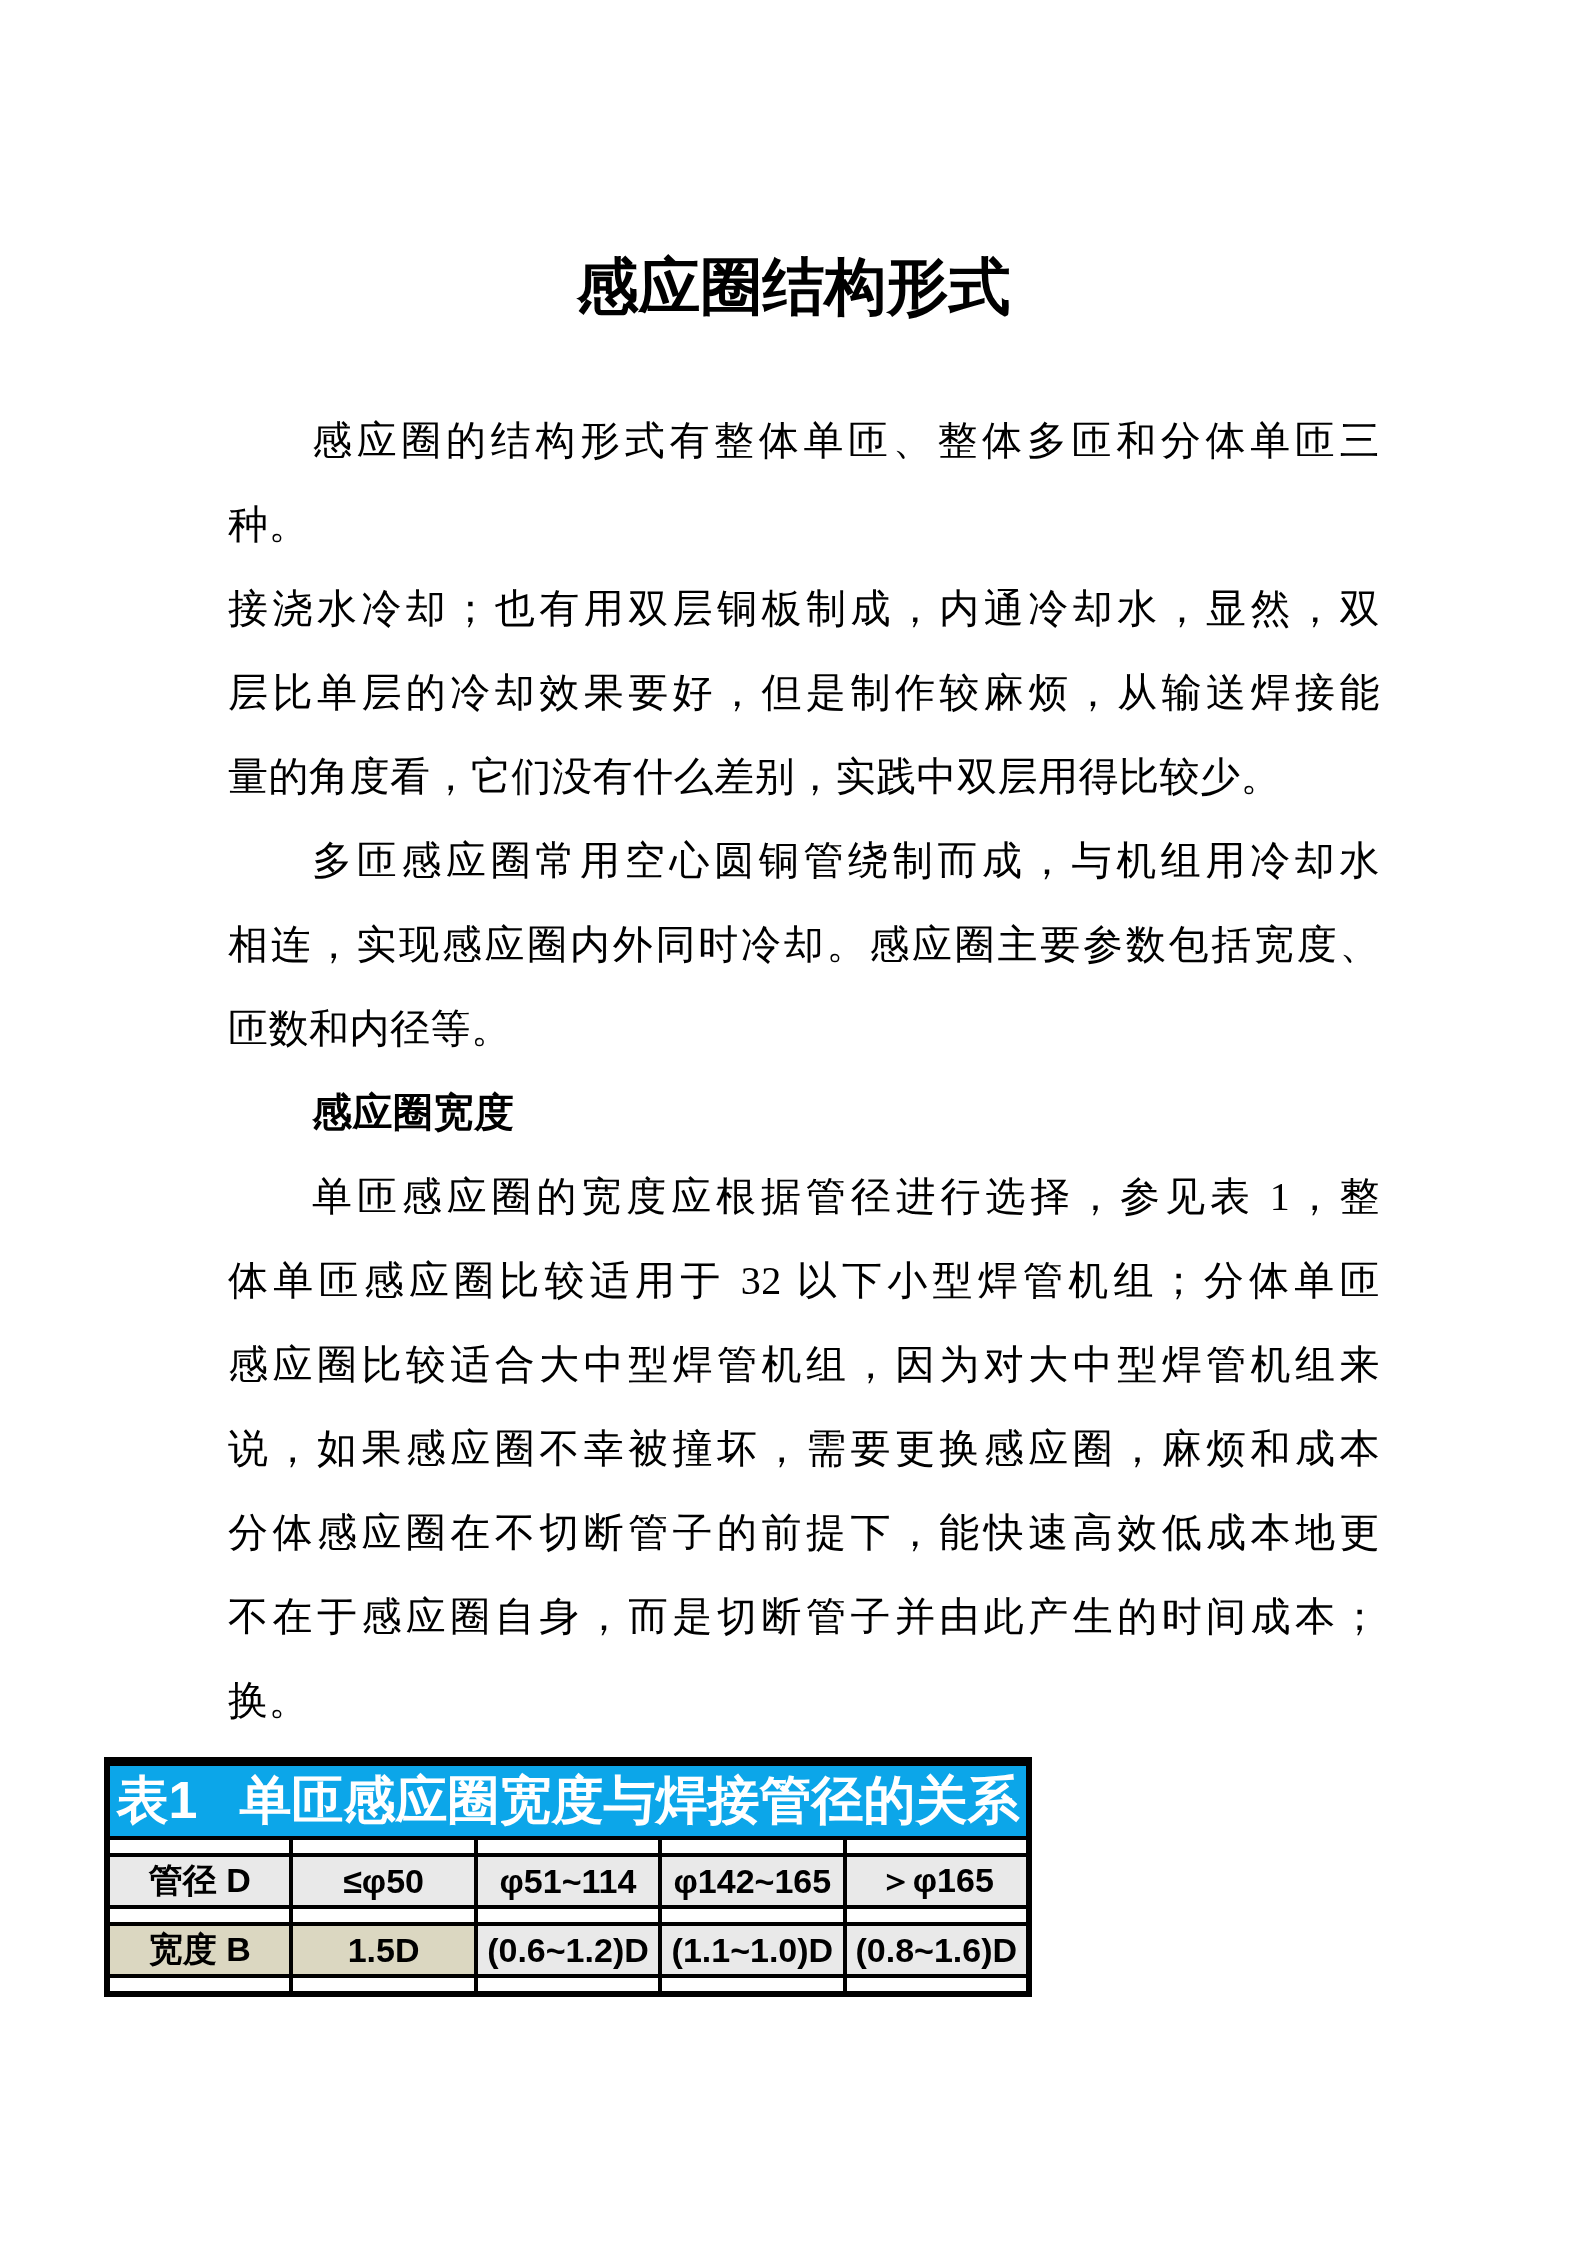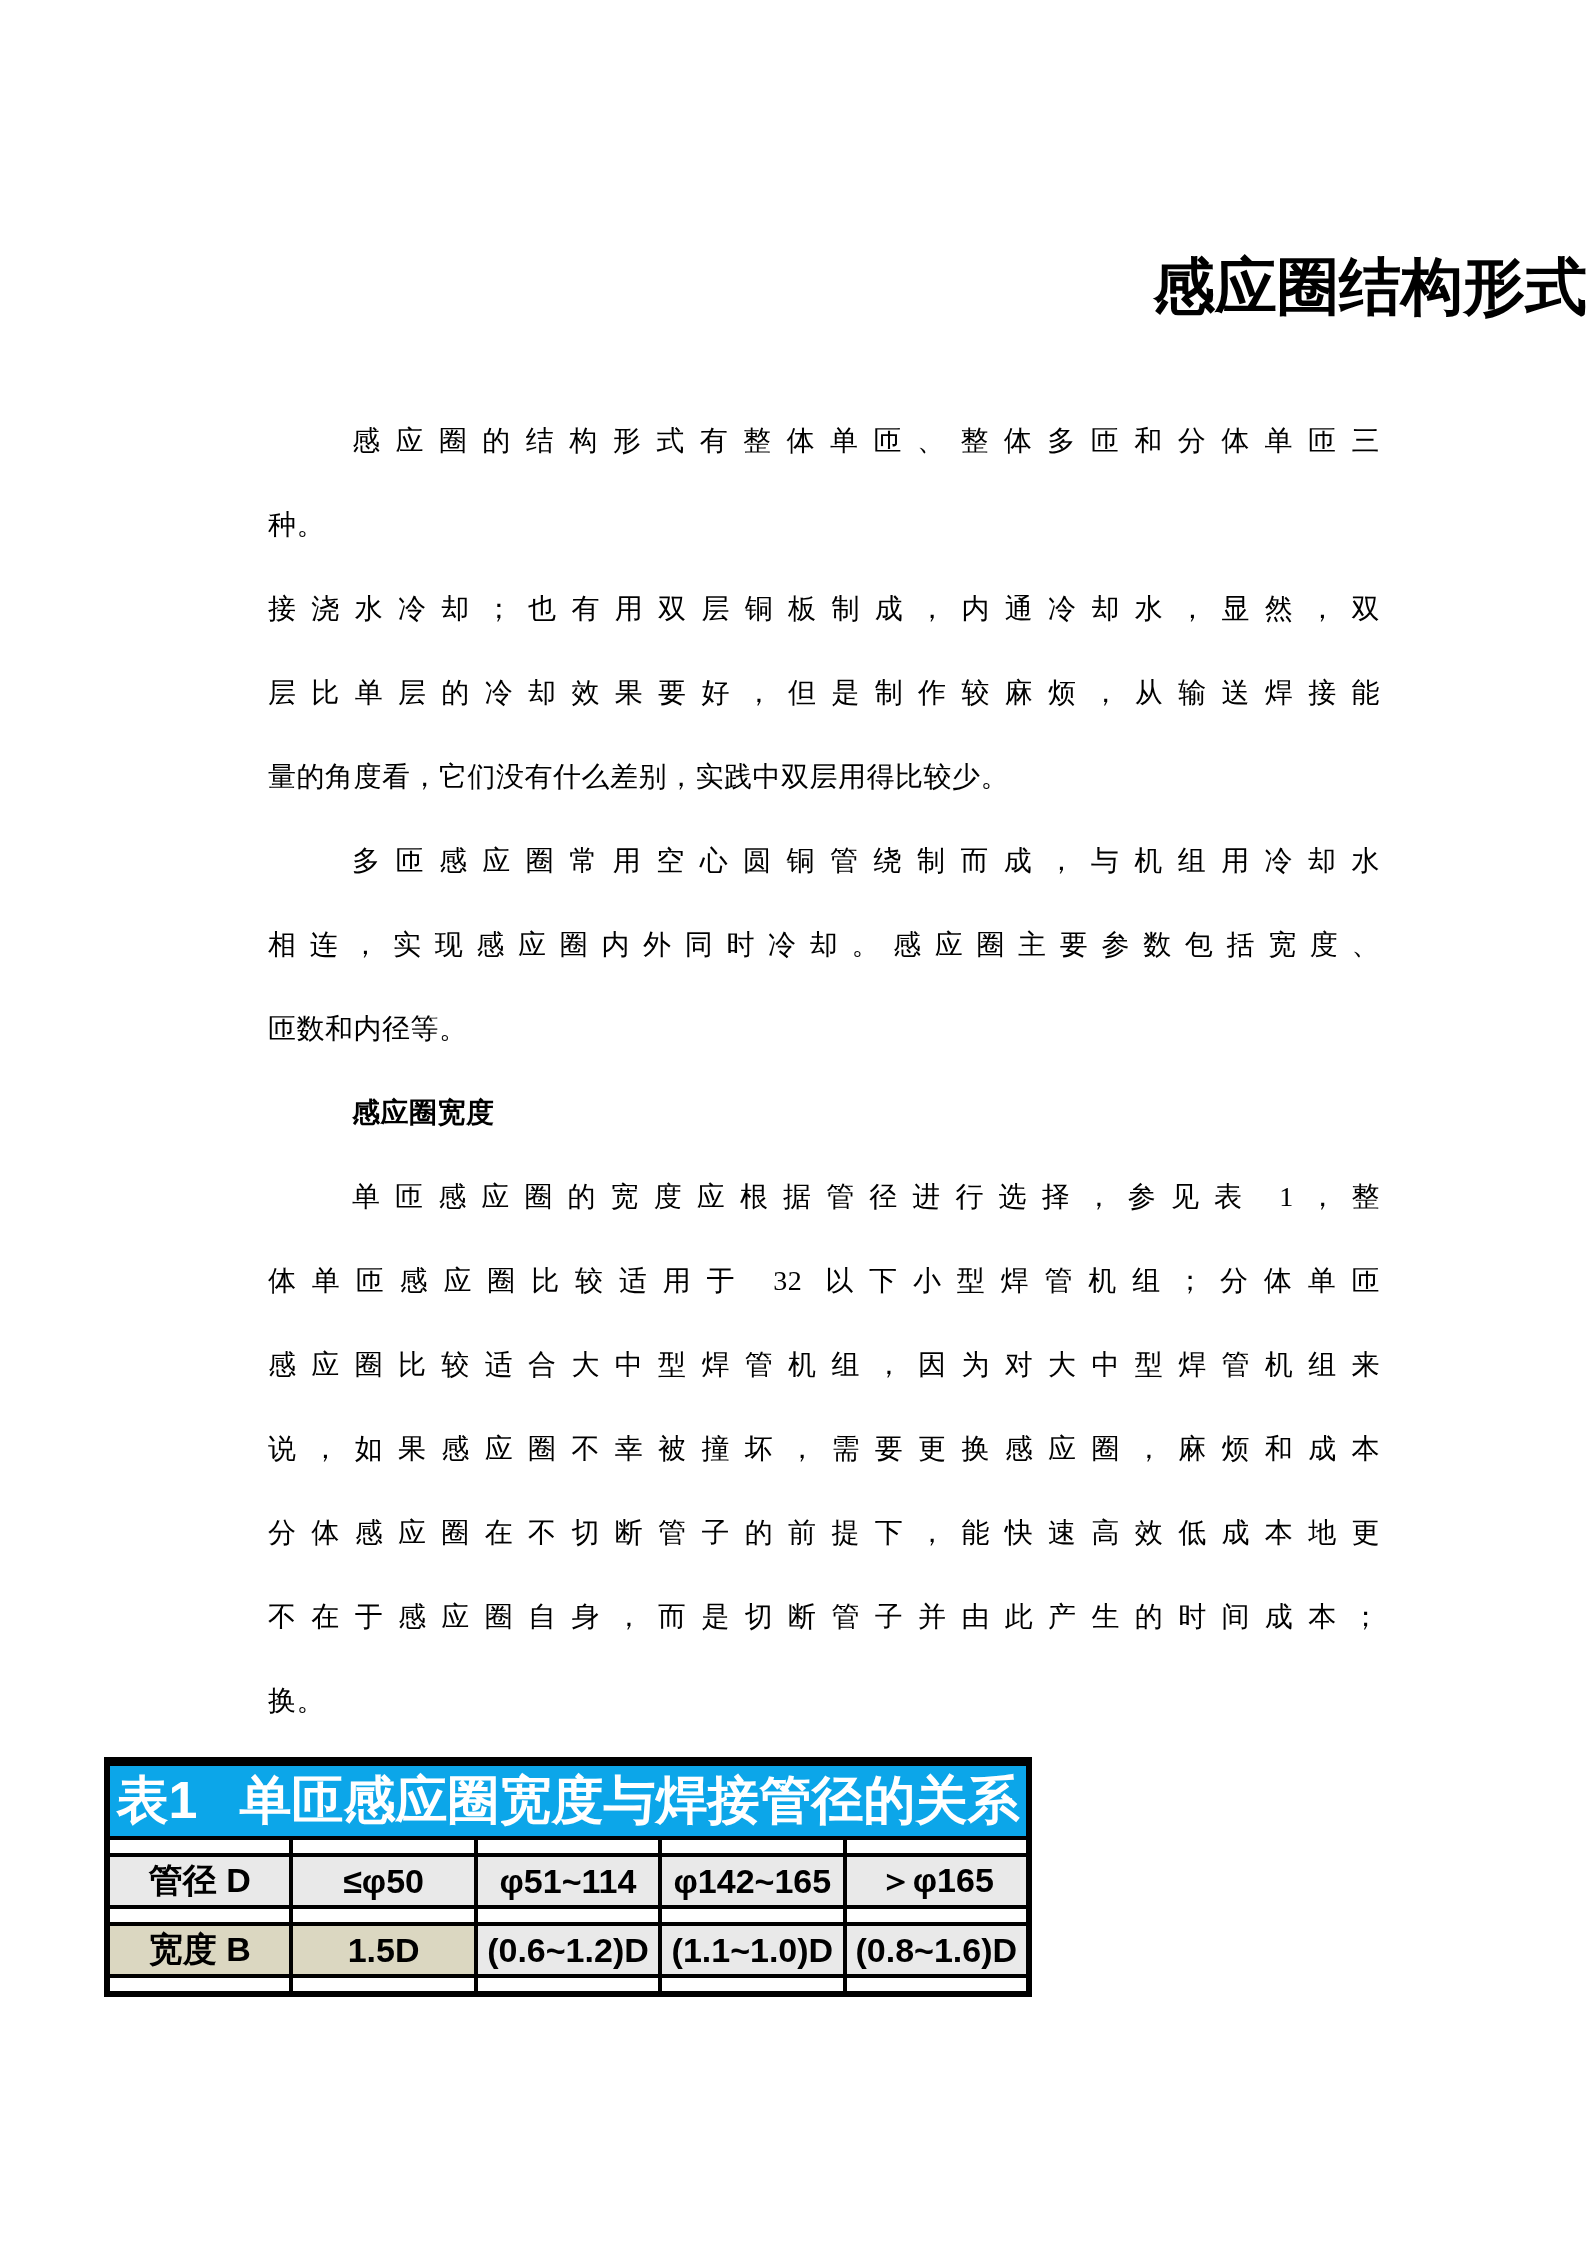--- a/index.html
+++ b/index.html
@@ -8,37 +8,36 @@
     width:1587px;
     height:2245px;
     background:#ffffff;
     color:#000000;
     font-family:"Liberation Serif","DejaVu Serif",serif;
     overflow:hidden;
   }
   .title{
     margin:0;
     padding-top:252px;
-    text-align:right;
+    text-align:center;
     font-size:62px;
     line-height:1.15;
     font-weight:bold;
     font-family:"Liberation Serif","DejaVu Serif",serif;
   }
   .body{
     margin:76px 207px 0 228px; 
   }
   .line{
-    font-size:28px;
+    font-size:40px;
     line-height:84px;
     height:84px;
     text-align:justify;
     text-align-last:justify;
     letter-spacing:0.5px;
-    margin-left:40px;
   }
   .line.last{
     text-align-last:left;
   }
   .line.indent{
     text-indent:84px;
   }
   .line.bold{
     font-weight:bold;
   }

